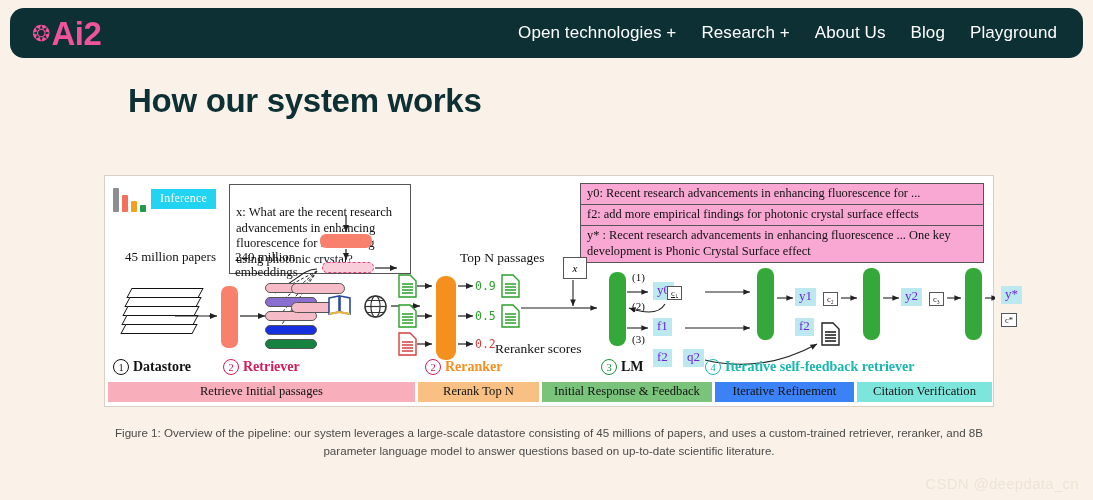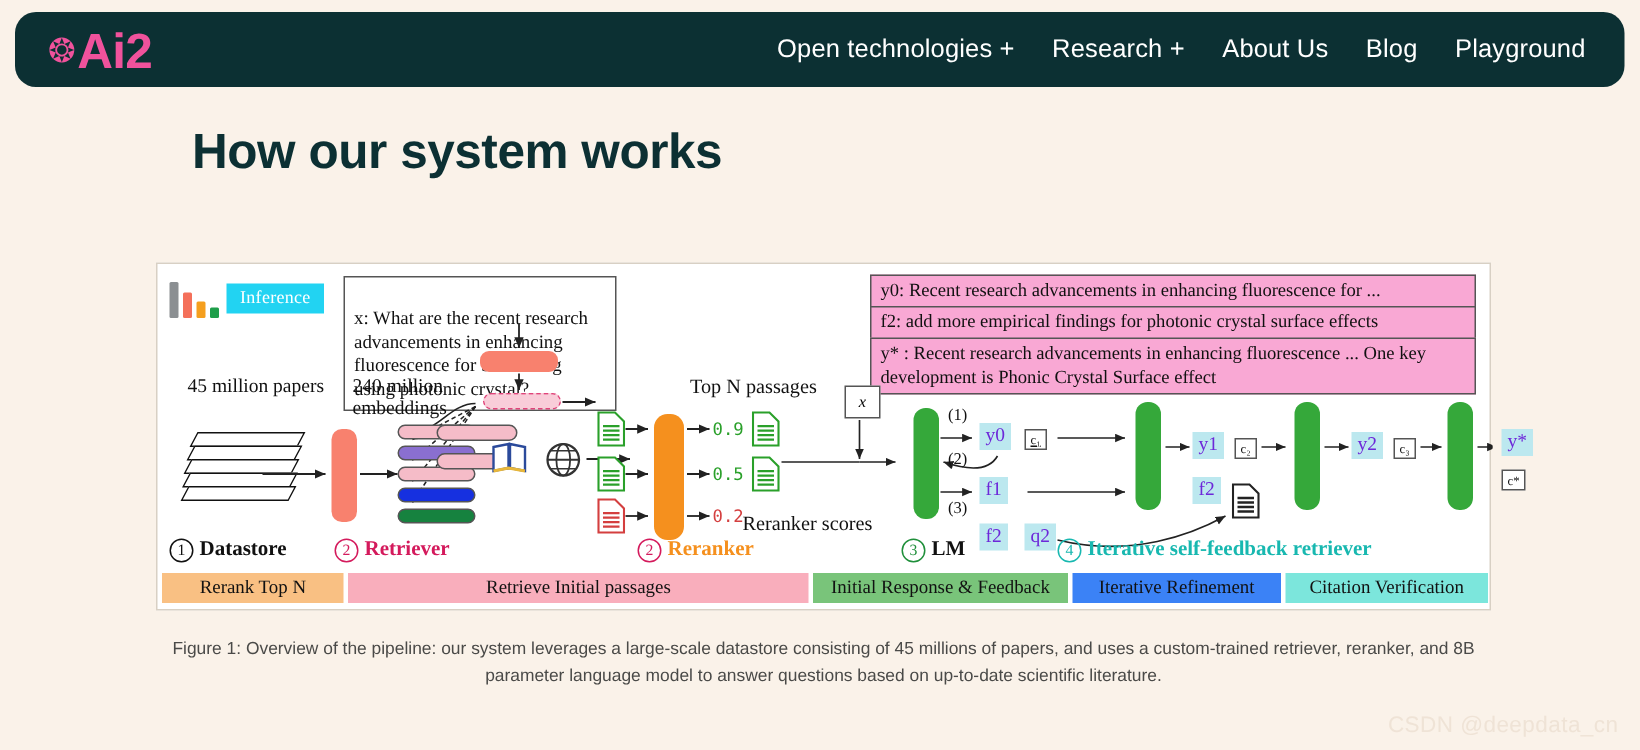--- a/index.html
+++ b/index.html
@@ -390,21 +390,21 @@
     <div class="gbar" style="left:504px;top:96px;height:74px;"></div>
     <div class="gbar" style="left:652px;top:92px;height:72px;"></div>
     <div class="gbar" style="left:758px;top:92px;height:72px;"></div>
     <div class="gbar" style="left:860px;top:92px;height:72px;"></div>
 
     <div class="step-n" style="left:527px;top:95px;">(1)</div>
     <div class="step-n" style="left:527px;top:124px;">(2)</div>
     <div class="step-n" style="left:527px;top:157px;">(3)</div>
 
     <div class="tok" style="left:548px;top:106px;">y0</div>
-    <div class="cbox" style="left:578px;top:110px;text-decoration:underline;">c₁</div>
+    <div class="cbox" style="left:562px;top:110px;text-decoration:underline;">c₁</div>
     <div class="tok" style="left:548px;top:142px;">f1</div>
     <div class="tok" style="left:548px;top:173px;">f2</div>
     <div class="tok" style="left:578px;top:173px;">q2</div>
 
     <div class="tok" style="left:690px;top:112px;">y1</div>
     <div class="cbox" style="left:718px;top:116px;">c₂</div>
     <div class="tok" style="left:690px;top:142px;">f2</div>
     <div class="doc" style="left:716px;top:146px;">
       <svg width="19" height="24" viewBox="0 0 19 24">
           <path d="M1,1 H12 L18,7 V23 H1 Z" fill="#fff" stroke="#222" stroke-width="1.4"></path>
@@ -438,22 +438,22 @@
     <div class="stage" style="left:496px;top:183px;color:#1f8f3a;">
       <span class="circ">3</span>
       <span style="color:#111;">LM</span>
     </div>
     <div class="stage" style="left:600px;top:183px;color:#18b8b0;">
       <span class="circ">4</span>
       <span>Iterative self-feedback retriever</span>
     </div>
 
     <div class="legend">
+      <div class="leg" style="background:#f9aebc;width:309px;">Retrieve Initial passages</div>
       <div class="leg" style="background:#f9c083;width:122px;">Rerank Top N</div>
-      <div class="leg" style="background:#f9aebc;width:309px;">Retrieve Initial passages</div>
       <div class="leg" style="background:#79c47a;width:171px;">Initial Response &amp; Feedback</div>
       <div class="leg" style="background:#3b82f6;width:140px;">Iterative Refinement</div>
       <div class="leg" style="background:#7ce6dc;width:136px;">Citation Verification</div>
     </div>
 
   </div>
 </div>
 
 <div class="caption">Figure 1: Overview of the pipeline: our system leverages a large-scale datastore consisting of 45 millions of papers, and uses a custom-trained retriever, reranker, and 8B parameter language model to answer questions based on up-to-date scientific literature.</div>
 

